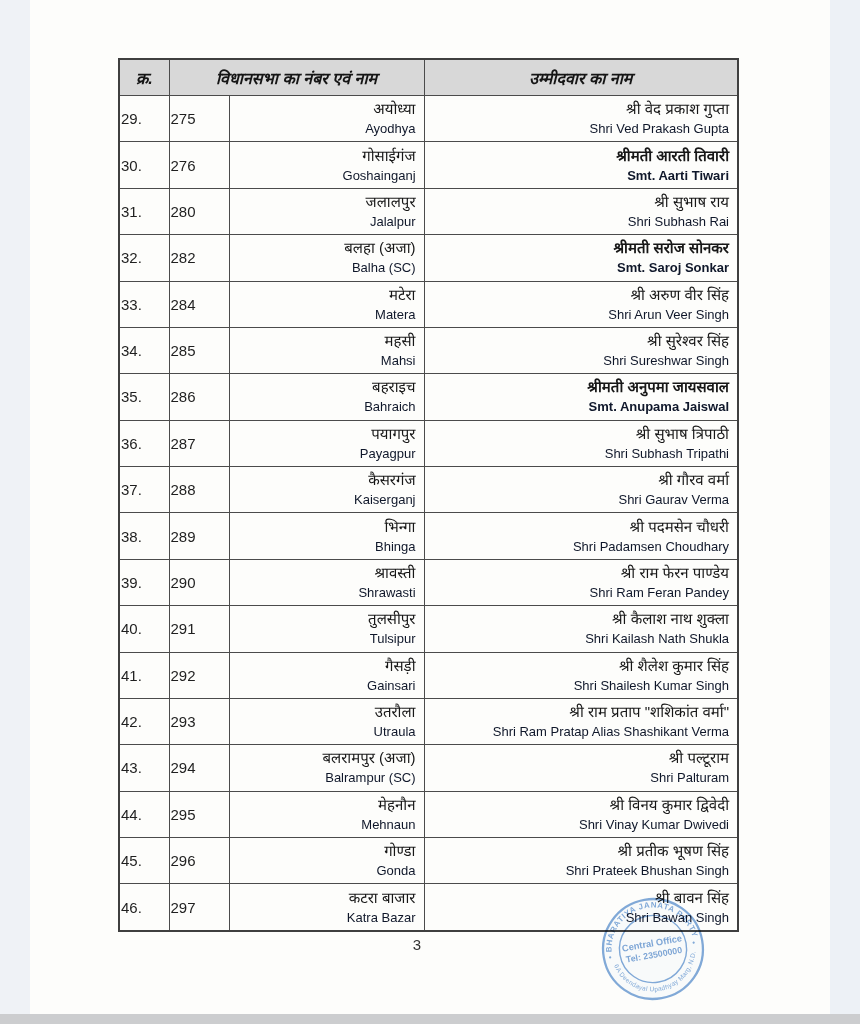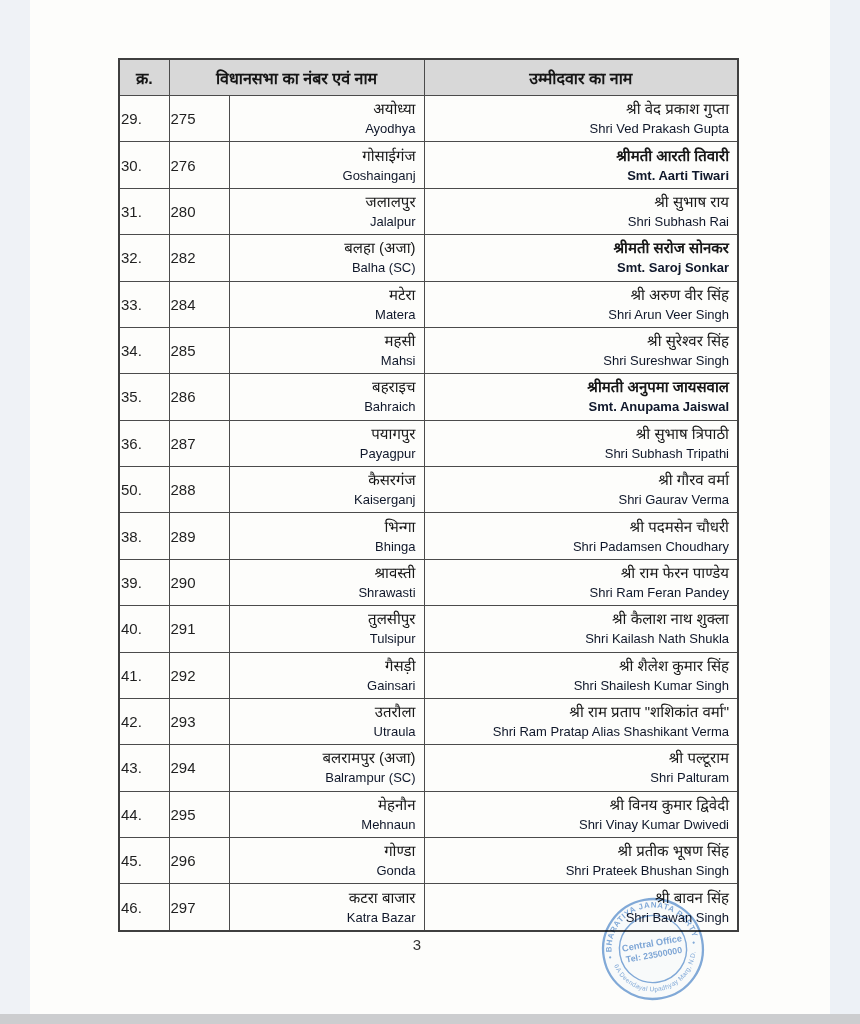--- a/index.html
+++ b/index.html
@@ -17,20 +17,21 @@
   table.doc-table{
     position:absolute;left:118px;top:58px;width:619px;height:874px;
     border-collapse:collapse;table-layout:fixed;
     border:2px solid #3f3f3f;
   }
   .doc-table th,.doc-table td{border:1.5px solid #4b4b4b;}
   .doc-table thead th{
     background:#d8d8d8;height:35px;
     font-size:16px;font-weight:bold;color:#151515;text-align:center;
     padding:0 2px;
+    font-style:italic;
   }
   td.c-serial,td.c-num{text-align:left;font-size:15px;color:#1f1f1f;vertical-align:middle;}
   td.c-name,td.c-cand{padding:2px 8px 2px 10px;vertical-align:middle;text-align:right;}
   .hi{font-size:15px;line-height:21px;color:#171717;}
   .en{font-size:13px;line-height:20px;color:#0f172a;}
   tr.bold td.c-cand .hi,tr.bold td.c-cand .en{font-weight:bold;}
 
   .page-number{
     position:absolute;left:392px;top:936px;width:50px;
     text-align:center;font-size:15px;color:#333;
@@ -157,21 +158,21 @@
           <td class="c-name">
             <div class="hi">पयागपुर</div>
             <div class="en">Payagpur</div>
           </td>
           <td class="c-cand">
             <div class="hi">श्री सुभाष त्रिपाठी</div>
             <div class="en">Shri Subhash Tripathi</div>
           </td>
         </tr>
         <tr>
-          <td class="c-serial">50.</td>
+          <td class="c-serial">37.</td>
           <td class="c-num">288</td>
           <td class="c-name">
             <div class="hi">कैसरगंज</div>
             <div class="en">Kaiserganj</div>
           </td>
           <td class="c-cand">
             <div class="hi">श्री गौरव वर्मा</div>
             <div class="en">Shri Gaurav Verma</div>
           </td>
         </tr>

